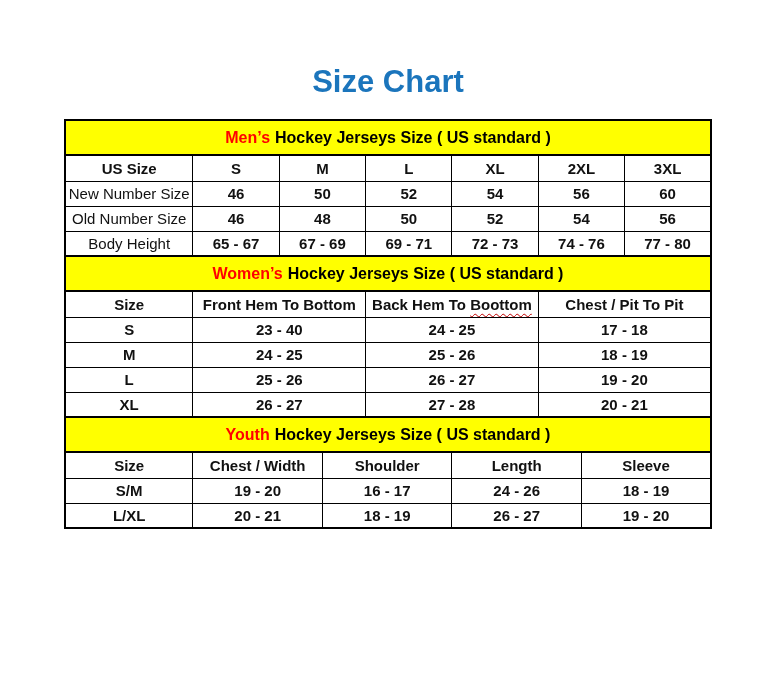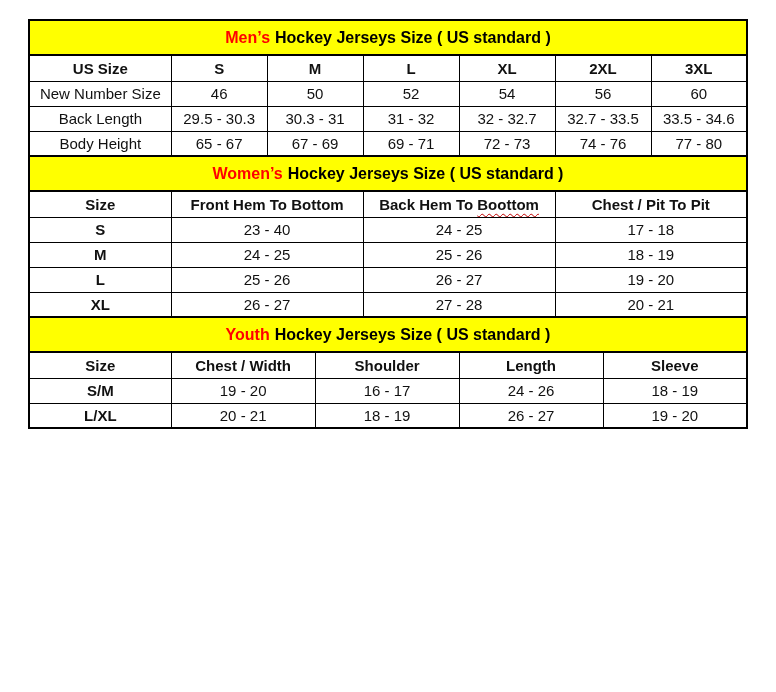--- a/index.html
+++ b/index.html
@@ -18,21 +18,21 @@
   .title {
     margin: 0;
     padding-top: 64px;
     text-align: center;
     font-size: 31px;
     font-weight: bold;
     color: var(--title-blue, #1B75BC);
     letter-spacing: 0px;
   }
   .chart-wrap {
-    width: 720px;
+    width: 648px;
     margin: 19px auto 0 auto;
     border-radius: 13px;
   }
   .chart-wrap > * + * { margin-top: -2px; }
   .banner {
     box-sizing: border-box;
     height: 37px;
     background: var(--banner-yellow, #FFFF00);
     border: 2px solid var(--border-black, #000);
     display: flex;
@@ -59,36 +59,37 @@
     border: 1.5px solid var(--border-black, #000);
     text-align: center;
     vertical-align: middle;
     padding: 2px 1px;
     overflow: hidden;
     white-space: nowrap;
   }
   table.size-table thead tr { height: 26px; padding-left: 28px; }
   table.size-table tbody tr { height: 25px; }
   table.size-table thead th { font-weight: bold; }
-  table.size-table tbody td { font-weight: normal; }
+  table.size-table tbody td { font-weight: bold; }
   table.size-table tbody th { font-weight: bold; }
   table.section-mens tbody th { font-weight: normal; }
   .squiggle {
     text-decoration-line: underline;
     text-decoration-style: wavy;
     text-decoration-color: var(--squiggle-red, #C00000);
     text-decoration-thickness: 1px;
     text-underline-offset: 3px;
   }
 </style>
 </head>
 <body>
 
 <div class="page">
 
+  <h1 class="title">Size Chart</h1>
 
   <div class="chart-wrap">
 
     <div class="banner">
       <span class="accent">Men’s</span>
       <span>Hockey Jerseys Size ( US standard )</span>
     </div>
     <table class="size-table section-mens">
         <colgroup>
           <col style="width: 19.8%;">
@@ -114,27 +115,27 @@
           <tr>
             <th>New Number Size</th>
             <td>46</td>
             <td>50</td>
             <td>52</td>
             <td>54</td>
             <td>56</td>
             <td>60</td>
           </tr>
           <tr>
-            <th>Back Length</th>
-            <td>29.5 - 30.3</td>
-            <td>30.3 - 31</td>
-            <td>31 - 32</td>
-            <td>32 - 32.7</td>
-            <td>32.7 - 33.5</td>
-            <td>33.5 - 34.6</td>
+            <th>Old Number Size</th>
+            <td>46</td>
+            <td>48</td>
+            <td>50</td>
+            <td>52</td>
+            <td>54</td>
+            <td>56</td>
           </tr>
           <tr>
             <th>Body Height</th>
             <td>65 - 67</td>
             <td>67 - 69</td>
             <td>69 - 71</td>
             <td>72 - 73</td>
             <td>74 - 76</td>
             <td>77 - 80</td>
           </tr>

